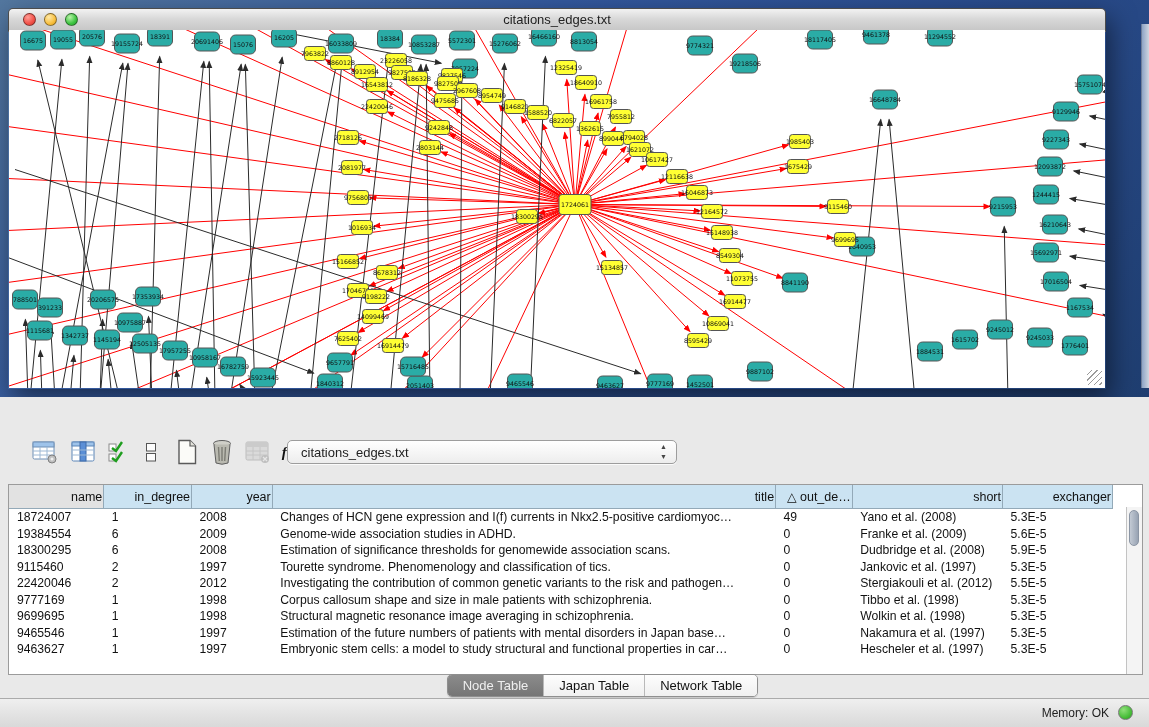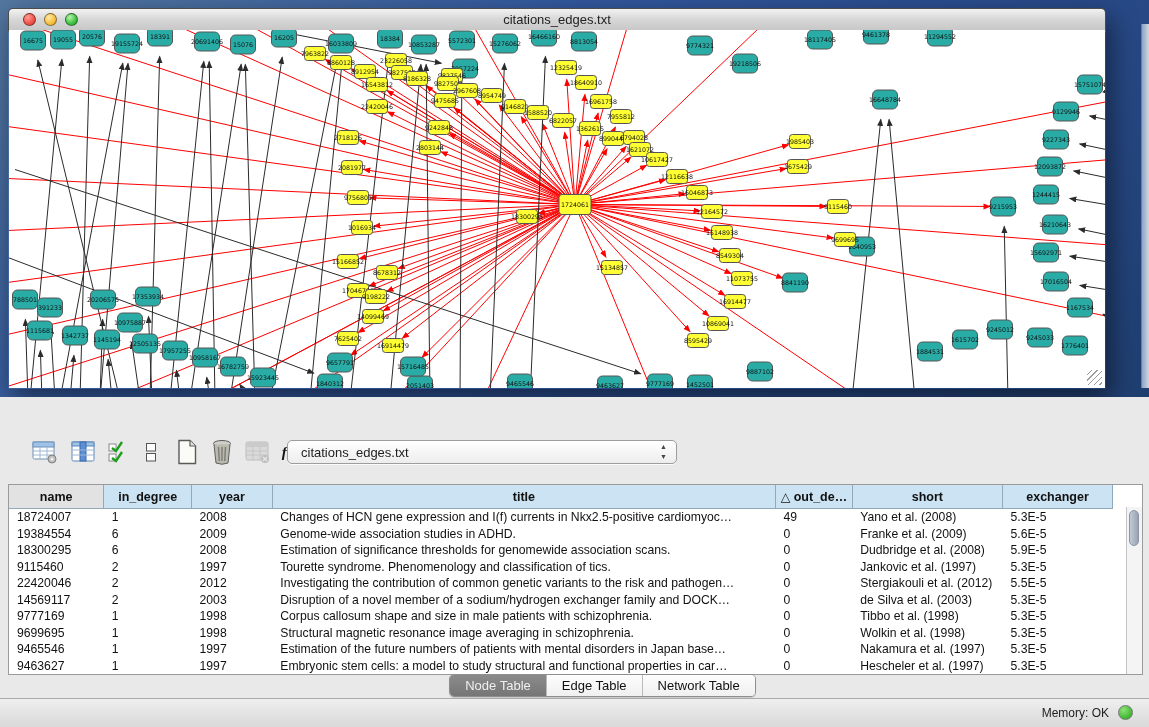--- a/index.html
+++ b/index.html
@@ -35,21 +35,21 @@
   .fxi{font-family:"Liberation Serif","DejaVu Serif",serif;font-style:italic;font-weight:bold;font-size:15px;color:#111;}
   .select{position:absolute;left:287px;top:16px;width:390px;height:24px;border:1px solid #9d9d9d;border-radius:5px;
     background:linear-gradient(#ffffff,#ededed);box-shadow:0 1px 0 rgba(255,255,255,.8);
     font-size:13px;color:#222;line-height:23px;padding-left:13px;box-sizing:border-box;}
   .select .arrows{position:absolute;right:9px;top:1px;font-size:7px;line-height:10px;color:#444;text-align:center;}
   
   .table-wrap{position:absolute;left:8px;top:87px;width:1135px;height:191px;
     border:1px solid #9b9b9b;background:#fff;box-sizing:border-box;}
   table.grid{border-collapse:collapse;table-layout:fixed;width:1104px;font-size:12.2px;}
   table.grid th{background:#cbe3f2;border:1px solid #93a9b8;border-top:0;height:21px;
-    font-weight:bold;font-size:12.5px;color:#111;text-align:center;overflow:hidden;white-space:nowrap;}
+    font-weight:normal;font-size:12.5px;color:#111;text-align:right;overflow:hidden;white-space:nowrap;}
   table.grid th:first-child{border-left:0;background:#e2e2e2;border-right:1px solid #93a9b8;}
   table.grid td{height:16.5px;padding:0 0 0 8px;color:#111;white-space:nowrap;overflow:hidden;border:0;}
   .scrollbar{position:absolute;right:0;top:22px;width:15px;height:167px;background:#f4f4f4;border-left:1px solid #c3c3c3;}
   .thumb{position:absolute;left:2px;top:3px;width:10px;height:36px;border-radius:5px;
     background:linear-gradient(90deg,#c3cad4,#98a3b3);border:1px solid #8b95a4;box-sizing:border-box;}
   
   .tabs{position:absolute;left:0;top:277px;width:100%;display:flex;justify-content:center;padding-left:28px;}
   .seg{display:flex;border:1px solid #8f8f8f;border-radius:5px;overflow:hidden;
     box-shadow:0 1px 1px rgba(0,0,0,.15);font-size:13px;height:21px;line-height:21px;}
   .seg .s{padding:0 15px;background:linear-gradient(#fdfdfd,#f0f0f0);color:#111;border-left:1px solid #b9b9b9;}
@@ -810,29 +810,20 @@
           <tr>
             <td>22420046</td>
             <td>2</td>
             <td>2012</td>
             <td>Investigating the contribution of common genetic variants to the risk and pathogen…</td>
             <td>0</td>
             <td>Stergiakouli et al. (2012)</td>
             <td>5.5E-5</td>
           </tr>
           <tr>
-            <td>14569117</td>
-            <td>2</td>
-            <td>2003</td>
-            <td>Disruption of a novel member of a sodium/hydrogen exchanger family and DOCK…</td>
-            <td>0</td>
-            <td>de Silva et al. (2003)</td>
-            <td>5.3E-5</td>
-          </tr>
-          <tr>
             <td>9777169</td>
             <td>1</td>
             <td>1998</td>
             <td>Corpus callosum shape and size in male patients with schizophrenia.</td>
             <td>0</td>
             <td>Tibbo et al. (1998)</td>
             <td>5.3E-5</td>
           </tr>
           <tr>
             <td>9699695</td>
@@ -864,21 +855,21 @@
         </tbody>
     </table>
     <div class="scrollbar">
       <div class="thumb"></div>
     </div>
   </div>
 
   <div class="tabs">
     <div class="seg" id="seg">
         <div class="s sel">Node Table</div>
-        <div class="s">Edge Table</div>
+        <div class="s">Japan Table</div>
         <div class="s">Network Table</div>
       </div>
   </div>
 </div>
 
 <div class="statusbar">
   <span class="mem">Memory: OK</span>
   <span class="memdot"></span>
 </div>
 

